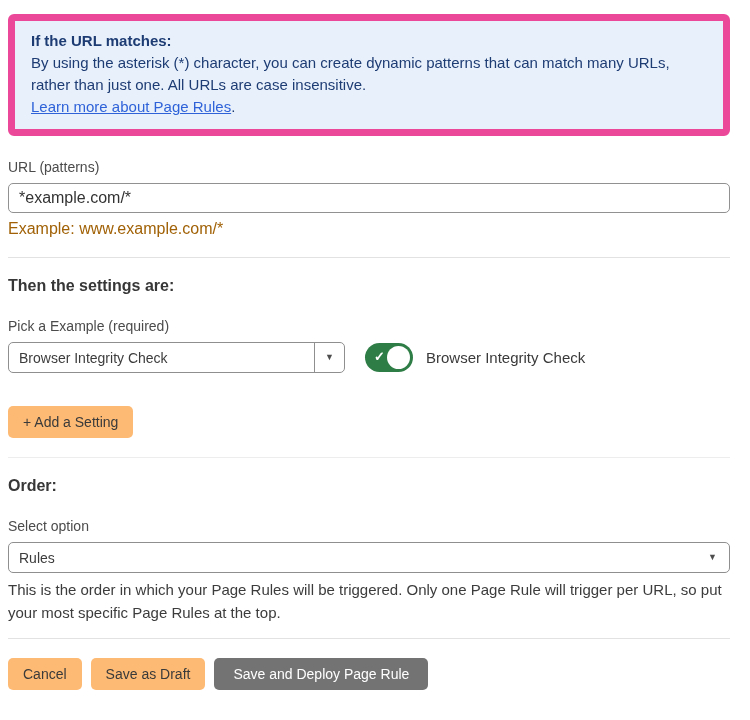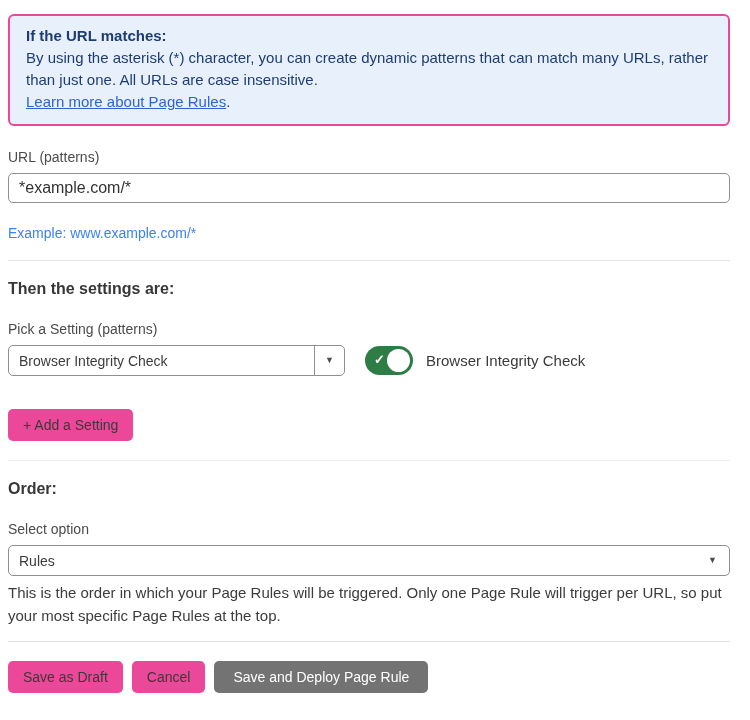--- a/index.html
+++ b/index.html
@@ -14,21 +14,21 @@
   .page-title {
     font-size: 20px;
     font-weight: bold;
     color: #37393b;
     margin-bottom: 17px;
     letter-spacing: 0.1px;
   }
 
   .info-box {
     background: #e8f1fb;
-    border: 2px solid #ec4899;
+    border: 7px solid #ec4899;
     border-radius: 6px;
     padding: 9px 16px 11px 16px;
     color: #1e3c74;
     font-size: 15px;
     line-height: 22px;
   }
   .info-box .info-heading { font-weight: bold; }
   .info-link {
     color: #2f62d9;
     text-decoration: underline;
@@ -49,23 +49,23 @@
     border-radius: 5px;
     padding: 0 10px;
     font-size: 16px;
     color: #333333;
     font-family: "Liberation Sans", sans-serif;
     background: #ffffff;
     outline: none;
   }
 
   .hint-text {
-    font-size: 14px;
-    color: #3b82f6;
-    margin-top: 22px;
+    font-size: 16px;
+    color: #a16207;
+    margin-top: 7px;
   }
 
   .divider {
     border: none;
     border-top: 1px solid #e2e2e2;
     margin: 19px 0;
   }
   .divider.light { border-top-color: #ededed; }
 
   .section-heading {
@@ -155,21 +155,21 @@
 
   .btn {
     display: inline-block;
     border: none;
     border-radius: 5px;
     font-size: 14px;
     font-family: "Liberation Sans", sans-serif;
     padding: 8px 15px;
     cursor: pointer;
     color: #3a3a3a;
-    background: #ec4899;
+    background: #fdba74;
   }
   .btn.primary {
     background: #737373;
     color: #ffffff;
     padding: 8px 19px;
   }
   .add-setting-btn { margin-top: 33px; }
 
   .order-section .field-label { margin-top: 23px; }
   .order-select { width: 100%; }
@@ -213,21 +213,21 @@
     <input class="text-input" type="text" value="*example.com/*" style="">
     <div class="hint-text">Example: www.example.com/*</div>
   </div>
 
   <hr class="divider">
 
   <div class="settings-section">
     <div class="section-heading">Then the settings are:</div>
 
     <div class="picker-block">
-      <div class="field-label">Pick a Setting (patterns)</div>
+      <div class="field-label">Pick a Example (required)</div>
       <div class="setting-row">
         <div class="select-box setting-select">
           <span class="select-value">Browser Integrity Check</span>
           <span class="select-arrow-seg">
             <span class="caret">▼</span>
           </span>
         </div>
         <div class="toggle-wrap">
           <div class="toggle">
             <span class="toggle-check">✓</span>
@@ -251,18 +251,18 @@
       <span class="select-arrow-plain">
         <span class="caret">▼</span>
       </span>
     </div>
     <div class="order-help">This is the order in which your Page Rules will be triggered. Only one Page Rule will trigger per URL, so put your most specific Page Rules at the top.</div>
   </div>
 
   <hr class="divider footer-divider">
 
   <div class="footer-actions">
+    <button class="btn">Cancel</button>
     <button class="btn">Save as Draft</button>
-    <button class="btn">Cancel</button>
     <button class="btn primary">Save and Deploy Page Rule</button>
   </div>
 
 </div>
 
 </body></html>

